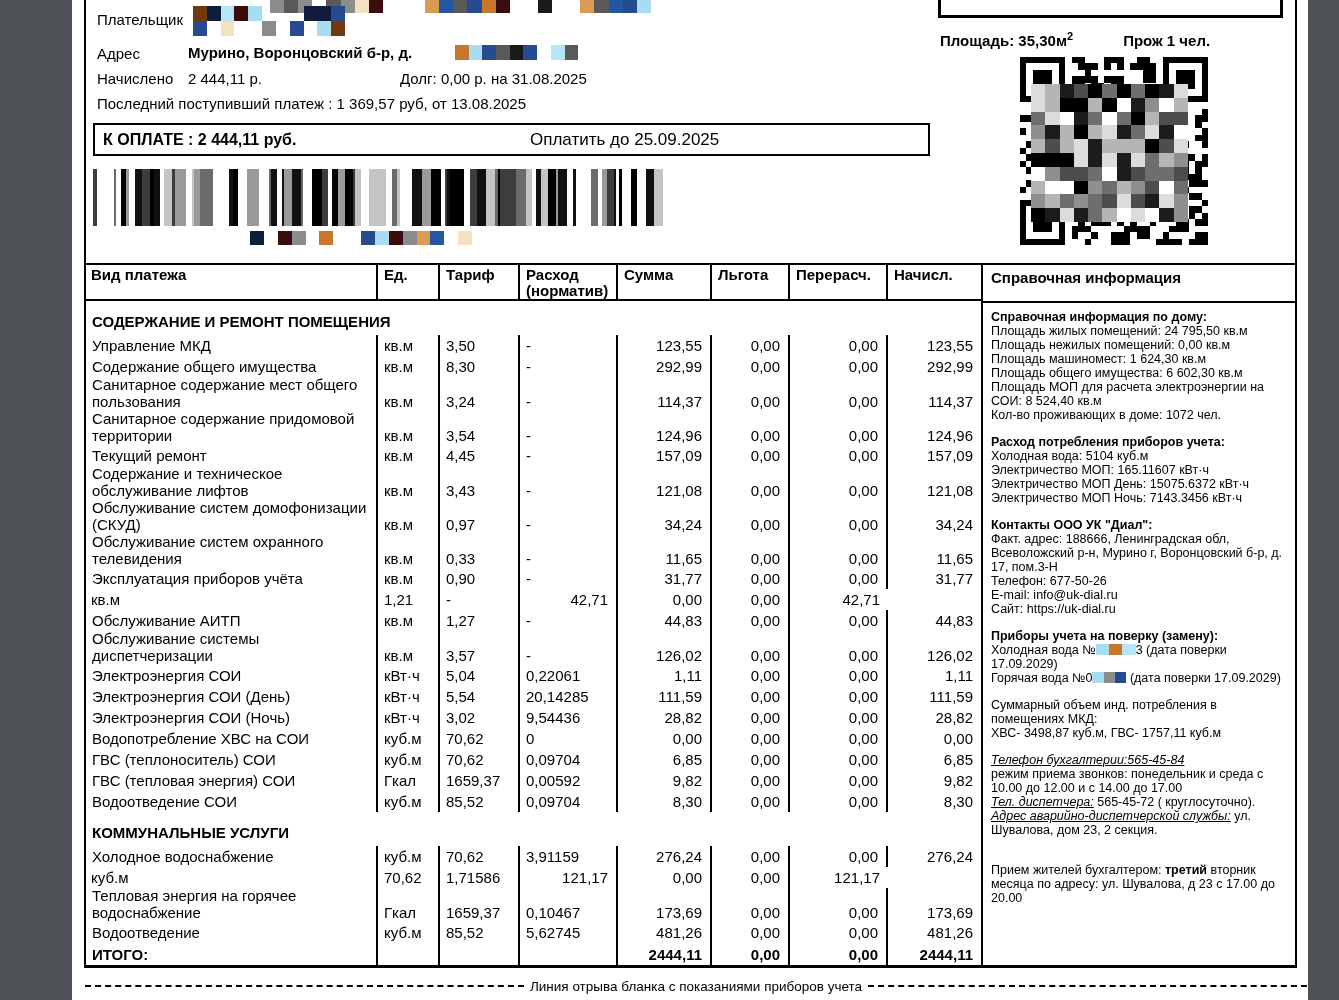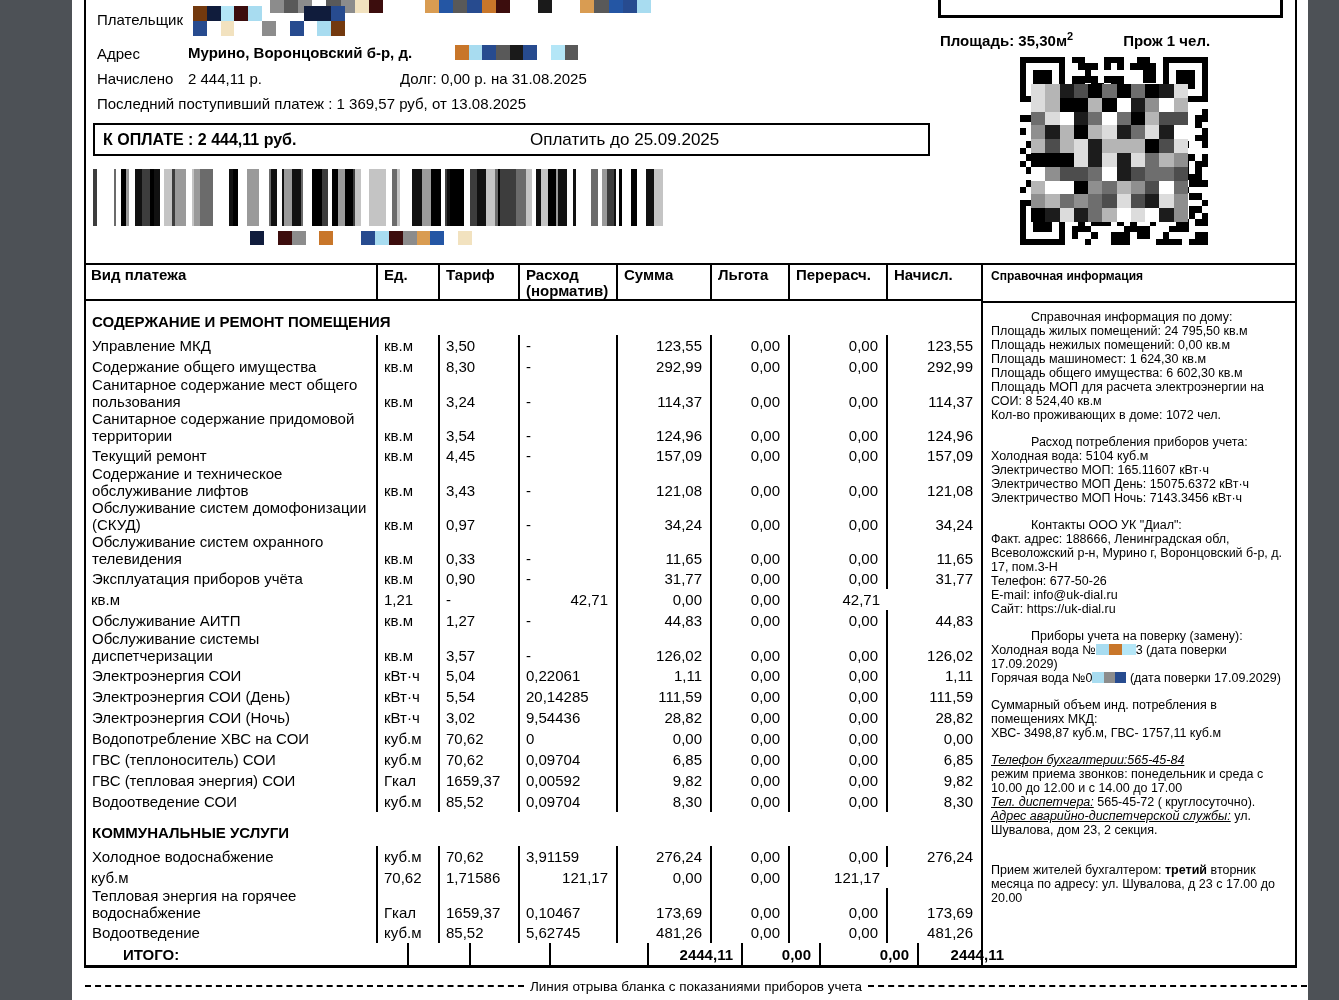--- a/index.html
+++ b/index.html
@@ -55,27 +55,27 @@
   .c { border-right:2px solid #000; }
   .c:last-child { border-right:none; }
   .rows { flex:1; display:flex; flex-direction:column; font-size:15px; }
   .data-row { align-items:end; }
   .data-row .c { height:100%; line-height:16.5px; padding-bottom:2px; display:flex; align-items:flex-end; }
   .c-name { padding-left:7px; padding-right:4px; }
   .c-unit, .c-tariff, .c-norm { padding-left:6px; }
   .c-sum, .c-benefit, .c-recalc, .c-accrued { justify-content:flex-end; padding-right:8px; }
   .section-row { font-weight:bold; font-size:15px; padding:12px 0 0 7px; height:34px; }
   .h1 { height:21px; } .h2 { height:34px; }
-  .total-row { font-weight:bold; height:22px;margin-left:31px; }
+  .total-row { font-weight:bold; height:22px; }
 
   .info-col { position:absolute; right:0; top:0; width:315px; height:100%; border-left:2px solid #000; }
-  .info-head { height:38px; border-bottom:2px solid #000; font-weight:bold; font-size:12px; padding:4px 0 8px 8px; }
+  .info-head { height:38px; border-bottom:2px solid #000; font-weight:bold; font-size:15px; padding:4px 0 8px 8px; }
   .info-body { padding:7px 6px 0 8px; font-size:12.5px; line-height:14px; }
   .ib { margin-bottom:13px; }
-  .ib-t { font-weight:normal;margin-left:40px; }
+  .ib-t { font-weight:bold; }
   .itul { font-style:italic; text-decoration:underline; }
   .reception { margin-top:26px; }
 
   .tear { left:85px; top:977px; width:1222px; height:18px; display:flex; align-items:center; }
   .tear .dash { flex:1; border-top:2px dashed #000; height:0; }
   .tear-txt { padding:0 6px; font-size:13.5px; }
 </style>
 </head>
 <body>
 

